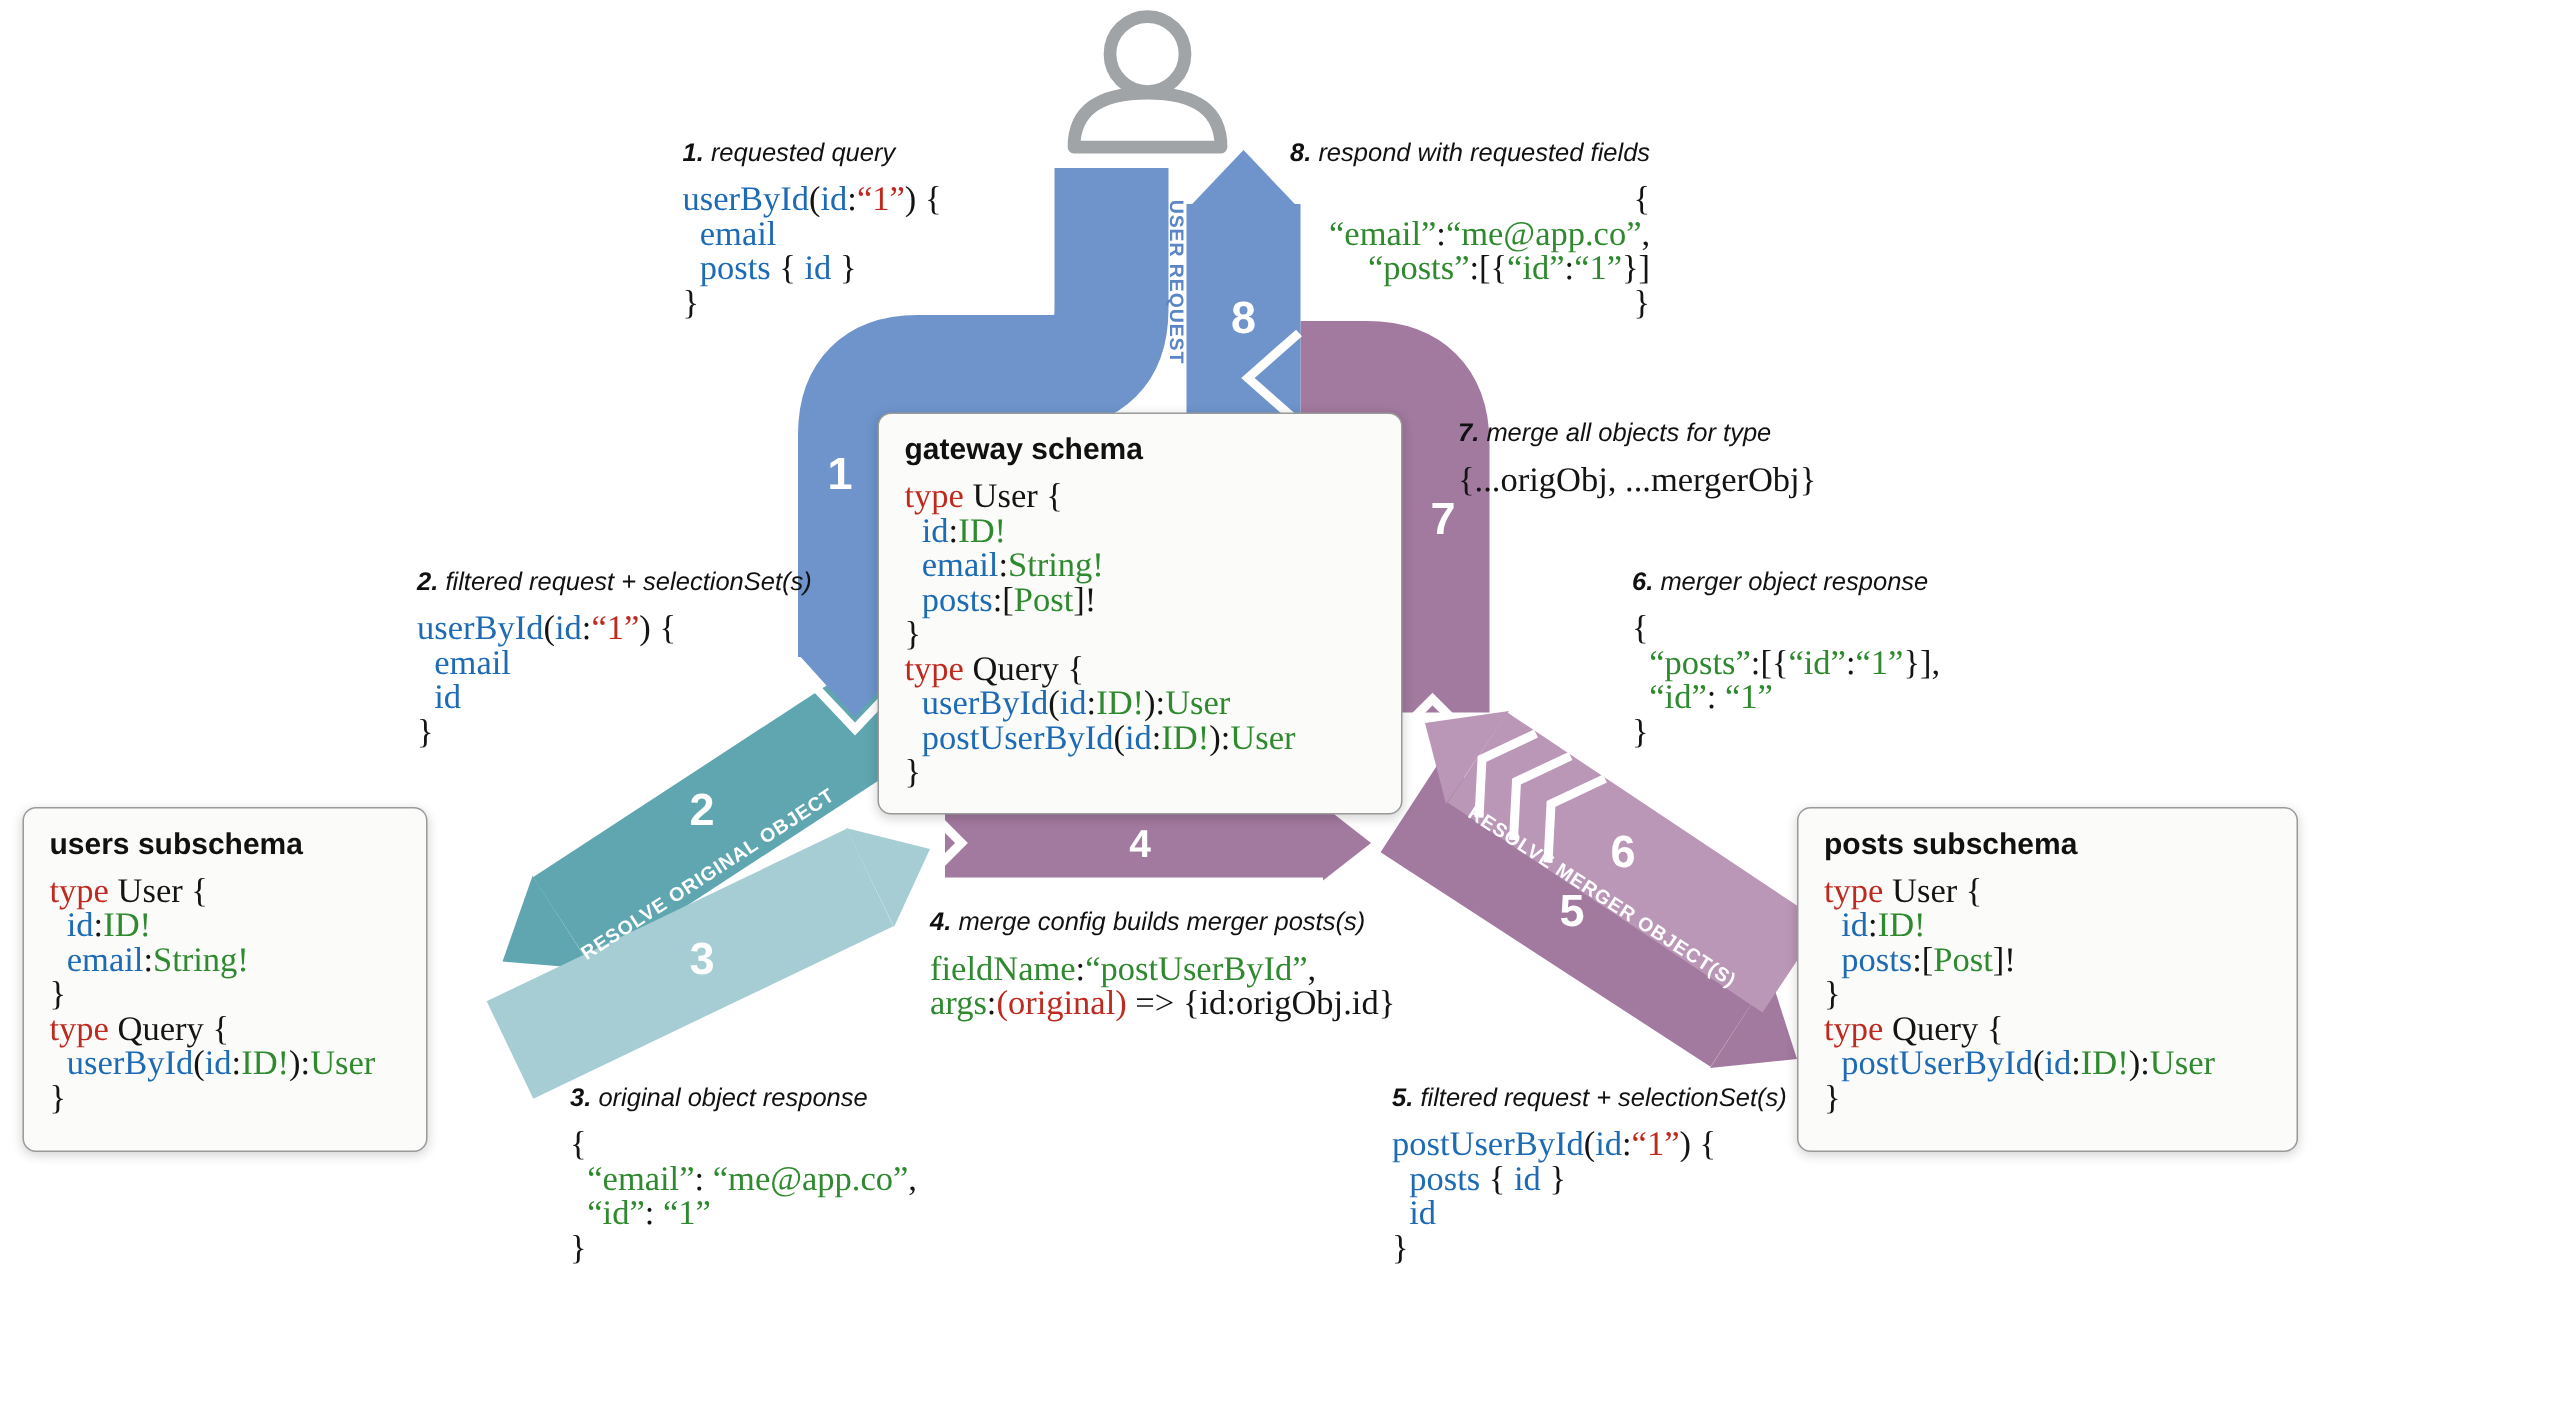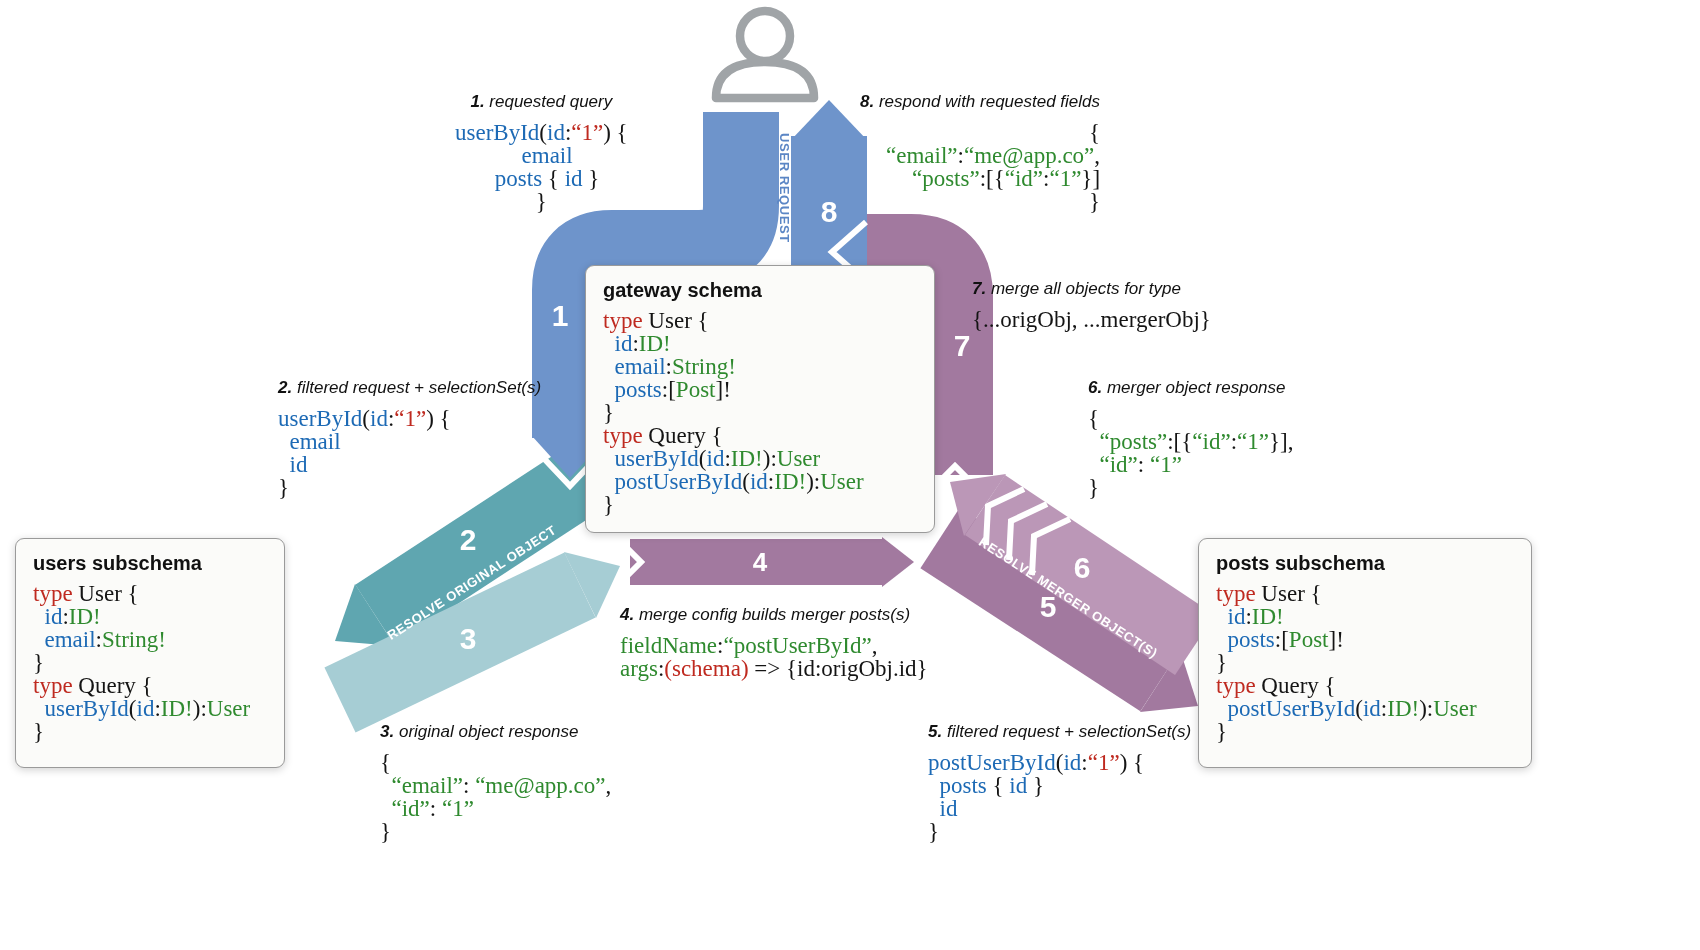--- a/index.html
+++ b/index.html
@@ -86,36 +86,36 @@
     <text class="bandlabel urlabel" transform="translate(784 188) rotate(90)" dy="4">USER REQUEST</text>
     <text class="bandlabel" transform="translate(472 583) rotate(-33)" dy="4">RESOLVE ORIGINAL OBJECT</text>
     <text class="bandlabel" transform="translate(1068 598) rotate(33)" dy="4">RESOLVE MERGER OBJECT(S)</text>
 
     <g>
       <path class="usr" d="M 716 98 Q 716 62 765 62 Q 814 62 814 98 Z"></path>
       <circle class="usr" cx="765" cy="36" r="25"></circle>
     </g>
   </svg>
 
-  <div class="box" style="left:585px; top:265px; width:350px; height:268px;">
+  <div class="box" style="left:585px; top:275px; width:350px; height:268px;">
     <div class="box-title">gateway schema</div>
     <div class="code"><div class="code-line"><span class="c-k">type</span><span class="c-p"> User {</span></div><div class="code-line"><span class="c-f">  id</span><span class="c-p">:</span><span class="c-t">ID!</span></div><div class="code-line"><span class="c-f">  email</span><span class="c-p">:</span><span class="c-t">String!</span></div><div class="code-line"><span class="c-f">  posts</span><span class="c-p">:[</span><span class="c-t">Post</span><span class="c-p">]!</span></div><div class="code-line"><span class="c-p">}</span></div><div class="code-line"><span class="c-k">type</span><span class="c-p"> Query {</span></div><div class="code-line"><span class="c-f">  userById</span><span class="c-p">(</span><span class="c-f">id</span><span class="c-p">:</span><span class="c-t">ID!</span><span class="c-p">):</span><span class="c-t">User</span></div><div class="code-line"><span class="c-f">  postUserById</span><span class="c-p">(</span><span class="c-f">id</span><span class="c-p">:</span><span class="c-t">ID!</span><span class="c-p">):</span><span class="c-t">User</span></div><div class="code-line"><span class="c-p">}</span></div></div>
   </div>
 
   <div class="box" style="left:15px; top:538px; width:270px; height:230px;">
     <div class="box-title">users subschema</div>
     <div class="code"><div class="code-line"><span class="c-k">type</span><span class="c-p"> User {</span></div><div class="code-line"><span class="c-f">  id</span><span class="c-p">:</span><span class="c-t">ID!</span></div><div class="code-line"><span class="c-f">  email</span><span class="c-p">:</span><span class="c-t">String!</span></div><div class="code-line"><span class="c-p">}</span></div><div class="code-line"><span class="c-k">type</span><span class="c-p"> Query {</span></div><div class="code-line"><span class="c-f">  userById</span><span class="c-p">(</span><span class="c-f">id</span><span class="c-p">:</span><span class="c-t">ID!</span><span class="c-p">):</span><span class="c-t">User</span></div><div class="code-line"><span class="c-p">}</span></div></div>
   </div>
 
   <div class="box" style="left:1198px; top:538px; width:334px; height:230px;">
     <div class="box-title">posts subschema</div>
     <div class="code"><div class="code-line"><span class="c-k">type</span><span class="c-p"> User {</span></div><div class="code-line"><span class="c-f">  id</span><span class="c-p">:</span><span class="c-t">ID!</span></div><div class="code-line"><span class="c-f">  posts</span><span class="c-p">:[</span><span class="c-t">Post</span><span class="c-p">]!</span></div><div class="code-line"><span class="c-p">}</span></div><div class="code-line"><span class="c-k">type</span><span class="c-p"> Query {</span></div><div class="code-line"><span class="c-f">  postUserById</span><span class="c-p">(</span><span class="c-f">id</span><span class="c-p">:</span><span class="c-t">ID!</span><span class="c-p">):</span><span class="c-t">User</span></div><div class="code-line"><span class="c-p">}</span></div></div>
   </div>
 
-  <div class="ann" style="left:455px; top:92px;text-align:center;">
+  <div class="ann" style="left:455px; top:92px;">
     <div class="ann-title">
       <span class="ann-num">1.</span>
       <span>requested query</span>
     </div>
     <div class="code"><div class="code-line"><span class="c-f">userById</span><span class="c-p">(</span><span class="c-f">id</span><span class="c-p">:</span><span class="c-r">“1”</span><span class="c-p">) {</span></div><div class="code-line"><span class="c-f">  email</span></div><div class="code-line"><span class="c-f">  posts</span><span class="c-p"> { </span><span class="c-f">id</span><span class="c-p"> }</span></div><div class="code-line"><span class="c-p">}</span></div></div>
   </div>
 
   <div class="ann" style="left:860px; top:92px;text-align:right;">
     <div class="ann-title">
       <span class="ann-num">8.</span>
@@ -154,21 +154,21 @@
       <span>original object response</span>
     </div>
     <div class="code"><div class="code-line"><span class="c-p">{</span></div><div class="code-line"><span class="c-s">  “email”</span><span class="c-p">: </span><span class="c-s">“me@app.co”</span><span class="c-p">,</span></div><div class="code-line"><span class="c-s">  “id”</span><span class="c-p">: </span><span class="c-s">“1”</span></div><div class="code-line"><span class="c-p">}</span></div></div>
   </div>
 
   <div class="ann" style="left:620px; top:605px;">
     <div class="ann-title">
       <span class="ann-num">4.</span>
       <span>merge config builds merger posts(s)</span>
     </div>
-    <div class="code"><div class="code-line"><span class="c-t">fieldName</span><span class="c-p">:</span><span class="c-s">“postUserById”</span><span class="c-p">,</span></div><div class="code-line"><span class="c-t">args</span><span class="c-p">:</span><span class="c-r">(schema)</span><span class="c-p"> =&gt; {id:origObj.id}</span></div></div>
+    <div class="code"><div class="code-line"><span class="c-t">fieldName</span><span class="c-p">:</span><span class="c-s">“postUserById”</span><span class="c-p">,</span></div><div class="code-line"><span class="c-t">args</span><span class="c-p">:</span><span class="c-r">(original)</span><span class="c-p"> =&gt; {id:origObj.id}</span></div></div>
   </div>
 
   <div class="ann" style="left:928px; top:722px;">
     <div class="ann-title">
       <span class="ann-num">5.</span>
       <span>filtered request + selectionSet(s)</span>
     </div>
     <div class="code"><div class="code-line"><span class="c-f">postUserById</span><span class="c-p">(</span><span class="c-f">id</span><span class="c-p">:</span><span class="c-r">“1”</span><span class="c-p">) {</span></div><div class="code-line"><span class="c-f">  posts</span><span class="c-p"> { </span><span class="c-f">id</span><span class="c-p"> }</span></div><div class="code-line"><span class="c-f">  id</span></div><div class="code-line"><span class="c-p">}</span></div></div>
   </div>
 

